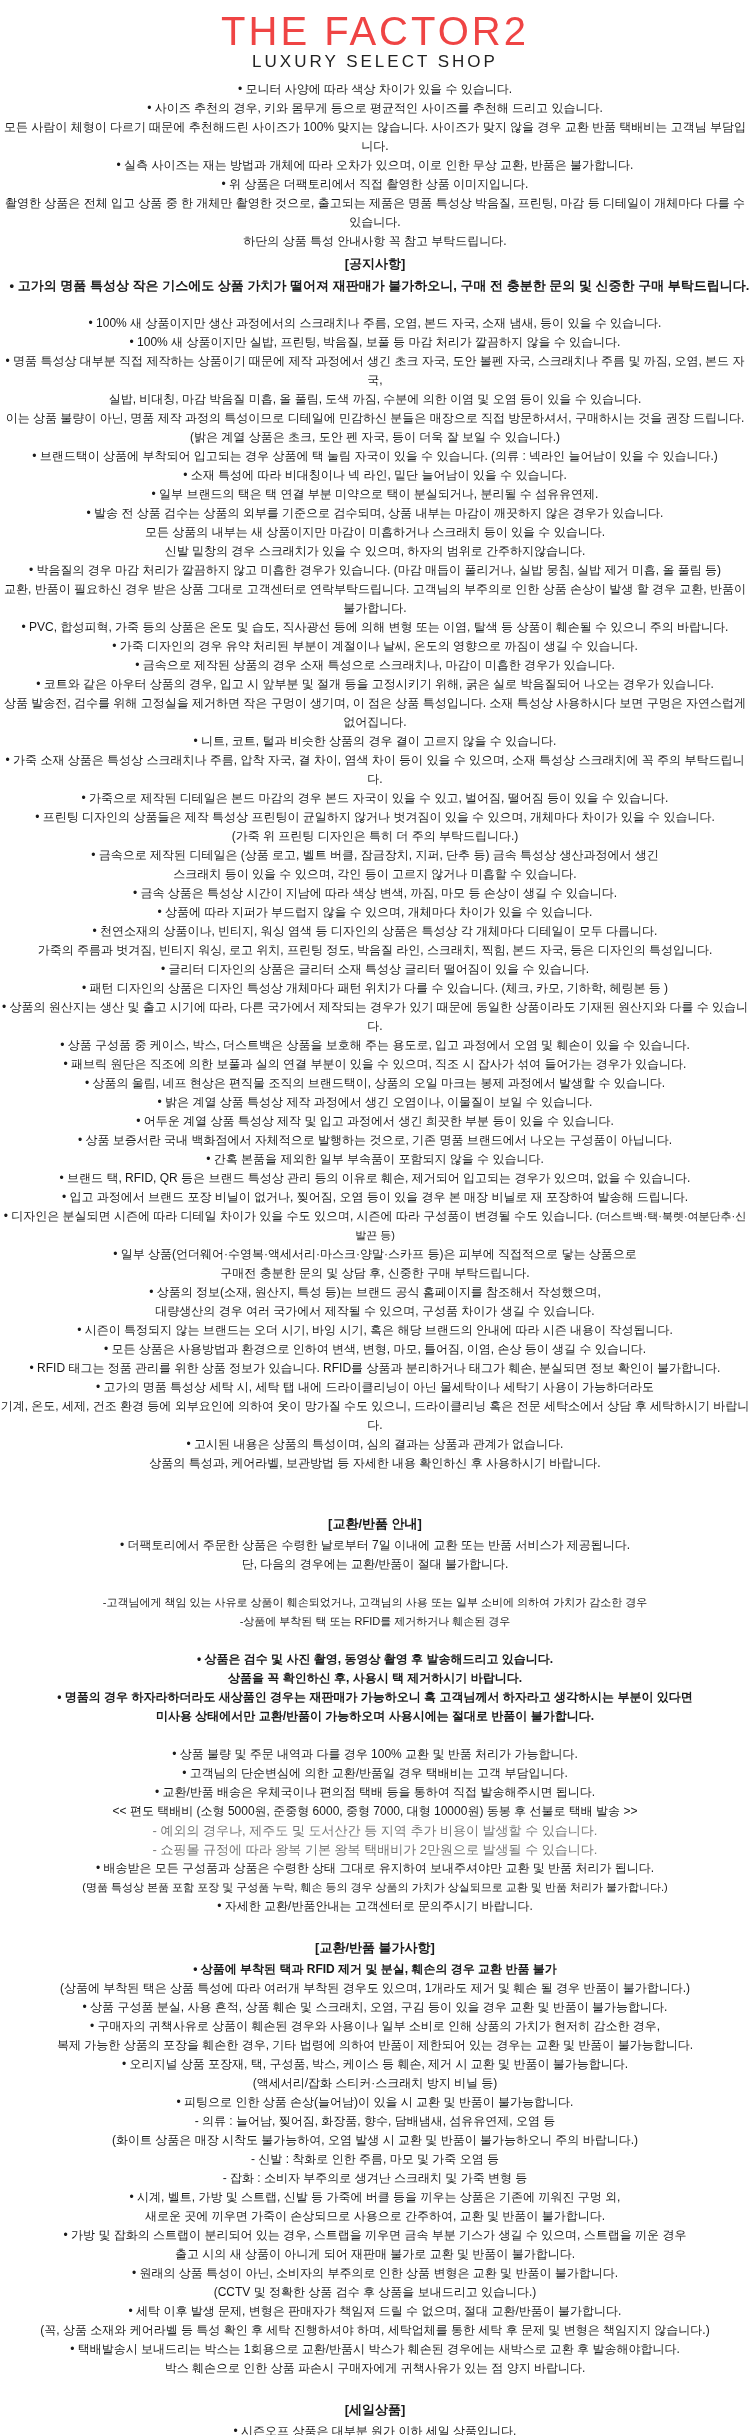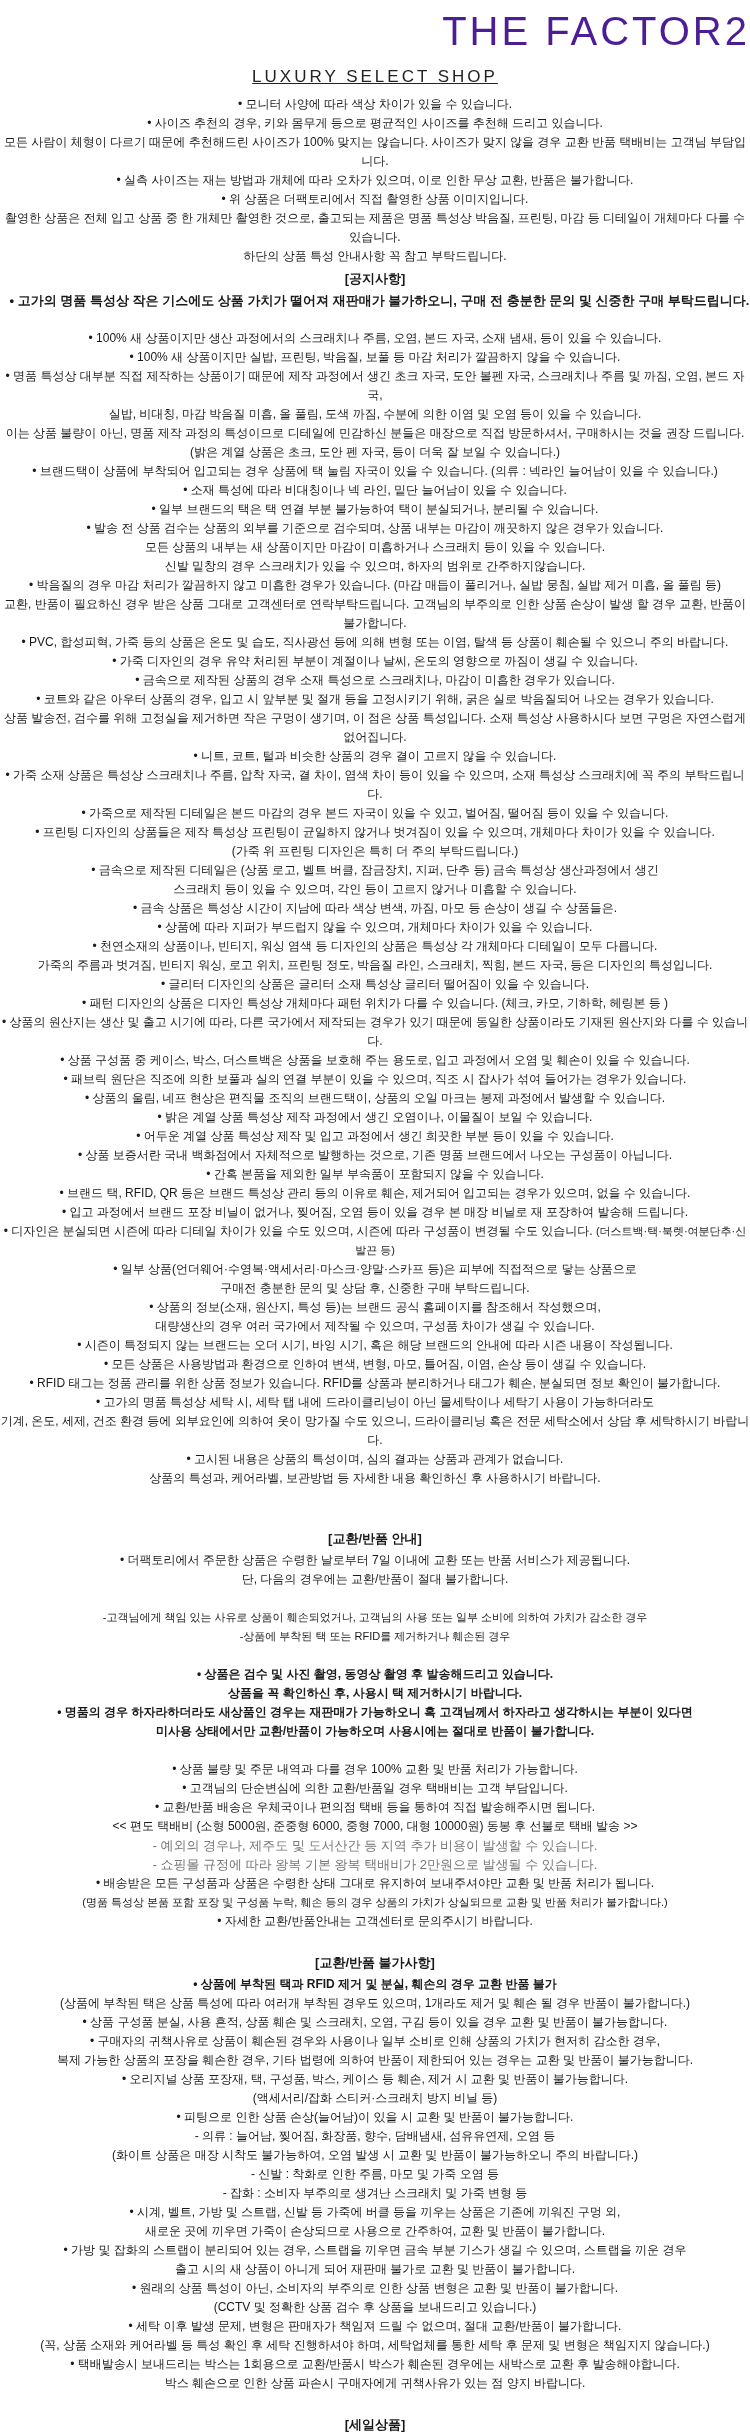--- a/index.html
+++ b/index.html
@@ -1,21 +1,21 @@
 <!DOCTYPE html>
 <html><head>
 <meta charset="utf-8">
 <style>
   html,body{margin:0;padding:0;background:#ffffff;}
   body{width:750px;font-family:"Liberation Sans","DejaVu Sans",sans-serif;color:#1a1a1a;}
   .page{width:750px;box-sizing:border-box;padding-top:10px;overflow:hidden;}
   .logo{text-align:center;}
-  .logo-title{font-size:40px;line-height:42px;font-weight:200;letter-spacing:3px;color:#4c1d95;
-    font-family:"Liberation Sans",sans-serif;text-align:right;}
-  .logo-subtitle{font-size:17px;line-height:20px;font-weight:300;letter-spacing:3px;color:#222;margin-top:15px;text-decoration:underline;}
+  .logo-title{font-size:40px;line-height:42px;font-weight:200;letter-spacing:3px;color:#ef4444;
+    font-family:"Liberation Sans",sans-serif;}
+  .logo-subtitle{font-size:17px;line-height:20px;font-weight:300;letter-spacing:3px;color:#222;margin-top:0;}
   .body-lines{margin-top:8px;}
   .ln{font-size:12px;line-height:19px;text-align:center;margin:0;white-space:normal;}
   .s-n{}
   .s-b{font-weight:bold;}
   .s-b13{font-weight:bold;font-size:13px;padding-left:9px;}
   .s-h{font-weight:bold;font-size:13px;padding:3px 2px;}
   .s-sm{font-size:11px;}
   .s-gray{font-size:13px;color:#767676;}
   .s-gap{height:19px;}
 </style>
@@ -41,39 +41,39 @@
       <div class="ln s-b13">• 고가의 명품 특성상 작은 기스에도 상품 가치가 떨어져 재판매가 불가하오니, 구매 전 충분한 문의 및 신중한 구매 부탁드립니다.</div>
       <div class="ln s-gap"></div>
       <div class="ln s-n">• 100% 새 상품이지만 생산 과정에서의 스크래치나 주름, 오염, 본드 자국, 소재 냄새, 등이 있을 수 있습니다.</div>
       <div class="ln s-n">• 100% 새 상품이지만 실밥, 프린팅, 박음질, 보풀 등 마감 처리가 깔끔하지 않을 수 있습니다.</div>
       <div class="ln s-n">• 명품 특성상 대부분 직접 제작하는 상품이기 때문에 제작 과정에서 생긴 초크 자국, 도안 볼펜 자국, 스크래치나 주름 및 까짐, 오염, 본드 자국,</div>
       <div class="ln s-n">실밥, 비대칭, 마감 박음질 미흡, 올 풀림, 도색 까짐, 수분에 의한 이염 및 오염 등이 있을 수 있습니다.</div>
       <div class="ln s-n">이는 상품 불량이 아닌, 명품 제작 과정의 특성이므로 디테일에 민감하신 분들은 매장으로 직접 방문하셔서, 구매하시는 것을 권장 드립니다.</div>
       <div class="ln s-n">(밝은 계열 상품은 초크, 도안 펜 자국, 등이 더욱 잘 보일 수 있습니다.)</div>
       <div class="ln s-n">• 브랜드택이 상품에 부착되어 입고되는 경우 상품에 택 눌림 자국이 있을 수 있습니다. (의류 : 넥라인 늘어남이 있을 수 있습니다.)</div>
       <div class="ln s-n">• 소재 특성에 따라 비대칭이나 넥 라인, 밑단 늘어남이 있을 수 있습니다.</div>
-      <div class="ln s-n">• 일부 브랜드의 택은 택 연결 부분 불가능하여 택이 분실되거나, 분리될 수 있습니다.</div>
+      <div class="ln s-n">• 일부 브랜드의 택은 택 연결 부분 미약으로 택이 분실되거나, 분리될 수 섬유유연제.</div>
       <div class="ln s-n">• 발송 전 상품 검수는 상품의 외부를 기준으로 검수되며, 상품 내부는 마감이 깨끗하지 않은 경우가 있습니다.</div>
       <div class="ln s-n">모든 상품의 내부는 새 상품이지만 마감이 미흡하거나 스크래치 등이 있을 수 있습니다.</div>
       <div class="ln s-n">신발 밑창의 경우 스크래치가 있을 수 있으며, 하자의 범위로 간주하지않습니다.</div>
       <div class="ln s-n">• 박음질의 경우 마감 처리가 깔끔하지 않고 미흡한 경우가 있습니다. (마감 매듭이 풀리거나, 실밥 뭉침, 실밥 제거 미흡, 올 풀림 등)</div>
       <div class="ln s-n">교환, 반품이 필요하신 경우 받은 상품 그대로 고객센터로 연락부탁드립니다. 고객님의 부주의로 인한 상품 손상이 발생 할 경우 교환, 반품이 불가합니다.</div>
       <div class="ln s-n">• PVC, 합성피혁, 가죽 등의 상품은 온도 및 습도, 직사광선 등에 의해 변형 또는 이염, 탈색 등 상품이 훼손될 수 있으니 주의 바랍니다.</div>
       <div class="ln s-n">• 가죽 디자인의 경우 유약 처리된 부분이 계절이나 날씨, 온도의 영향으로 까짐이 생길 수 있습니다.</div>
       <div class="ln s-n">• 금속으로 제작된 상품의 경우 소재 특성으로 스크래치나, 마감이 미흡한 경우가 있습니다.</div>
       <div class="ln s-n">• 코트와 같은 아우터 상품의 경우, 입고 시 앞부분 및 절개 등을 고정시키기 위해, 굵은 실로 박음질되어 나오는 경우가 있습니다.</div>
       <div class="ln s-n">상품 발송전, 검수를 위해 고정실을 제거하면 작은 구멍이 생기며, 이 점은 상품 특성입니다. 소재 특성상 사용하시다 보면 구멍은 자연스럽게 없어집니다.</div>
       <div class="ln s-n">• 니트, 코트, 털과 비슷한 상품의 경우 결이 고르지 않을 수 있습니다.</div>
       <div class="ln s-n">• 가죽 소재 상품은 특성상 스크래치나 주름, 압착 자국, 결 차이, 염색 차이 등이 있을 수 있으며, 소재 특성상 스크래치에 꼭 주의 부탁드립니다.</div>
       <div class="ln s-n">• 가죽으로 제작된 디테일은 본드 마감의 경우 본드 자국이 있을 수 있고, 벌어짐, 떨어짐 등이 있을 수 있습니다.</div>
       <div class="ln s-n">• 프린팅 디자인의 상품들은 제작 특성상 프린팅이 균일하지 않거나 벗겨짐이 있을 수 있으며, 개체마다 차이가 있을 수 있습니다.</div>
       <div class="ln s-n">(가죽 위 프린팅 디자인은 특히 더 주의 부탁드립니다.)</div>
       <div class="ln s-n">• 금속으로 제작된 디테일은 (상품 로고, 벨트 버클, 잠금장치, 지퍼, 단추 등) 금속 특성상 생산과정에서 생긴</div>
       <div class="ln s-n">스크래치 등이 있을 수 있으며, 각인 등이 고르지 않거나 미흡할 수 있습니다.</div>
-      <div class="ln s-n">• 금속 상품은 특성상 시간이 지남에 따라 색상 변색, 까짐, 마모 등 손상이 생길 수 상품들은.</div>
+      <div class="ln s-n">• 금속 상품은 특성상 시간이 지남에 따라 색상 변색, 까짐, 마모 등 손상이 생길 수 있습니다.</div>
       <div class="ln s-n">• 상품에 따라 지퍼가 부드럽지 않을 수 있으며, 개체마다 차이가 있을 수 있습니다.</div>
       <div class="ln s-n">• 천연소재의 상품이나, 빈티지, 워싱 염색 등 디자인의 상품은 특성상 각 개체마다 디테일이 모두 다릅니다.</div>
       <div class="ln s-n">가죽의 주름과 벗겨짐, 빈티지 워싱, 로고 위치, 프린팅 정도, 박음질 라인, 스크래치, 찍힘, 본드 자국, 등은 디자인의 특성입니다.</div>
       <div class="ln s-n">• 글리터 디자인의 상품은 글리터 소재 특성상 글리터 떨어짐이 있을 수 있습니다.</div>
       <div class="ln s-n">• 패턴 디자인의 상품은 디자인 특성상 개체마다 패턴 위치가 다를 수 있습니다. (체크, 카모, 기하학, 헤링본 등 )</div>
       <div class="ln s-n">• 상품의 원산지는 생산 및 출고 시기에 따라, 다른 국가에서 제작되는 경우가 있기 때문에 동일한 상품이라도 기재된 원산지와 다를 수 있습니다.</div>
       <div class="ln s-n">• 상품 구성품 중 케이스, 박스, 더스트백은 상품을 보호해 주는 용도로, 입고 과정에서 오염 및 훼손이 있을 수 있습니다.</div>
       <div class="ln s-n">• 패브릭 원단은 직조에 의한 보풀과 실의 연결 부분이 있을 수 있으며, 직조 시 잡사가 섞여 들어가는 경우가 있습니다.</div>
       <div class="ln s-n">• 상품의 울림, 네프 현상은 편직물 조직의 브랜드택이, 상품의 오일 마크는 봉제 과정에서 발생할 수 있습니다.</div>
       <div class="ln s-n">• 밝은 계열 상품 특성상 제작 과정에서 생긴 오염이나, 이물질이 보일 수 있습니다.</div>

